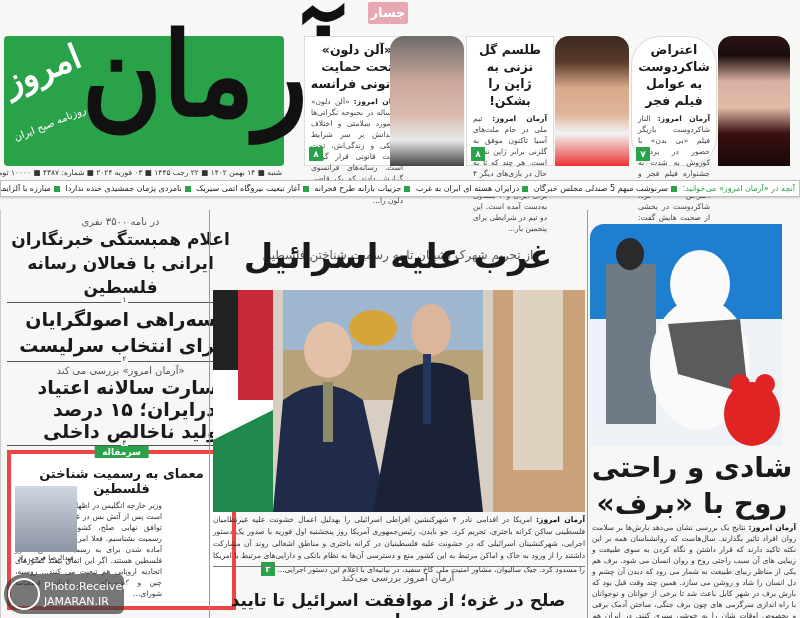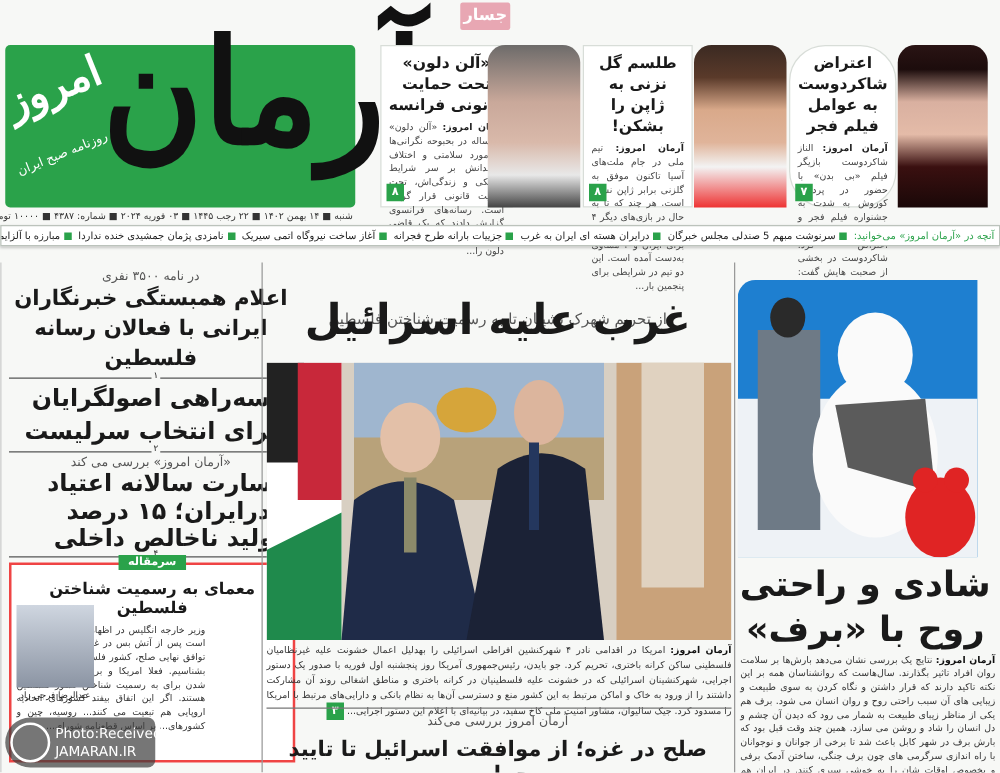--- a/index.html
+++ b/index.html
@@ -77,21 +77,21 @@
   }
   .ticker .lead { color: #2aa24a; }
   .sq { display: inline-block; width: 6px; height: 6px; background: #2aa24a; margin: 0 3px; vertical-align: middle; }
 
   
   .leftcol { left: 0px; top: 210px; width: 240px; height: 408px; border-left: 1px solid #ccc; }
   .kicker { font-size: 10px; color: #555; text-align: center; }
   .headline-l { font-weight: bold; font-size: 17px; line-height: 24px; text-align: center; }
   .divider { height: 1px; background: #555; margin: 3px 6px; position: relative; }
   .divider span { position: absolute; left: 50%; top: -6px; font-size: 7px; background: #f7f8f6; padding: 0 2px; }
-  .editorial-box { border: 2px solid #ef4444; margin: 4px 4px 0 6px; height: 160px; position: relative; background: #fff; }
+  .editorial-box { border: 4px solid #ef4444; margin: 4px 4px 0 6px; height: 160px; position: relative; background: #fff; }
   .editorial-tag {
     position: absolute; top: -8px; left: 50%; transform: translateX(-50%);
     background: #2aa24a; color: #fff; font-size: 9px; font-weight: bold; padding: 1px 8px;
   }
   .editorial-title { font-weight: bold; font-size: 13px; text-align: center; margin-top: 12px; }
   .editorial-body { font-size: 7.5px; line-height: 11px; color: #333; padding: 4px 70px 0 4px; text-align: justify; }
   .author-photo {
     position: absolute; left: 4px; top: 32px; width: 62px; height: 66px;
     background: linear-gradient(#cfd6e0, #8b94a3);
   }
@@ -158,21 +158,21 @@
 </div>
 <div class="abs photo" style="left:718px; width:72px; background:linear-gradient(180deg,#2a1414 0%,#1c0c0c 15%,#d9b0a0 35%,#e4bba8 55%,#3a1010 75%,#1a0808 100%);"></div>
 
 <div class="abs dateline">شنبه ■ ۱۴ بهمن ۱۴۰۲ ■ ۲۲ رجب ۱۴۴۵ ■ ۰۳ فوریه ۲۰۲۴ ■ شماره: ۴۳۸۷ ■ ۱۰۰۰۰ تومان</div>
 
 <div class="abs ticker">
   <span class="lead">آنچه در «آرمان امروز» می‌خوانید:</span>
   <span class="sq"></span><span>سرنوشت مبهم 5 صندلی مجلس خبرگان</span>
   <span class="sq"></span><span>درایران هسته ای ایران به غرب</span>
   <span class="sq"></span><span>جزییات بارانه طرح فجرانه</span>
-  <span class="sq"></span><span>آغاز ساخت نیروگاه اتمی سیریک</span>
+  <span class="sq"></span><span>آغاز تبعیت نیروگاه اتمی سیریک</span>
   <span class="sq"></span><span>نامزدی پژمان جمشیدی خنده نداردا</span>
   <span class="sq"></span><span>مبارزه با آلزایمر با موسیقی و...</span>
 </div>
 
 <div class="abs leftcol">
   <div style="padding-top:6px;">
     <div class="kicker">در نامه ۳۵۰۰ نفری</div>
     <div class="headline-l">اعلام همبستگی خبرنگاران ایرانی با فعالان رسانه فلسطین</div>
   </div>
   <div class="divider">

